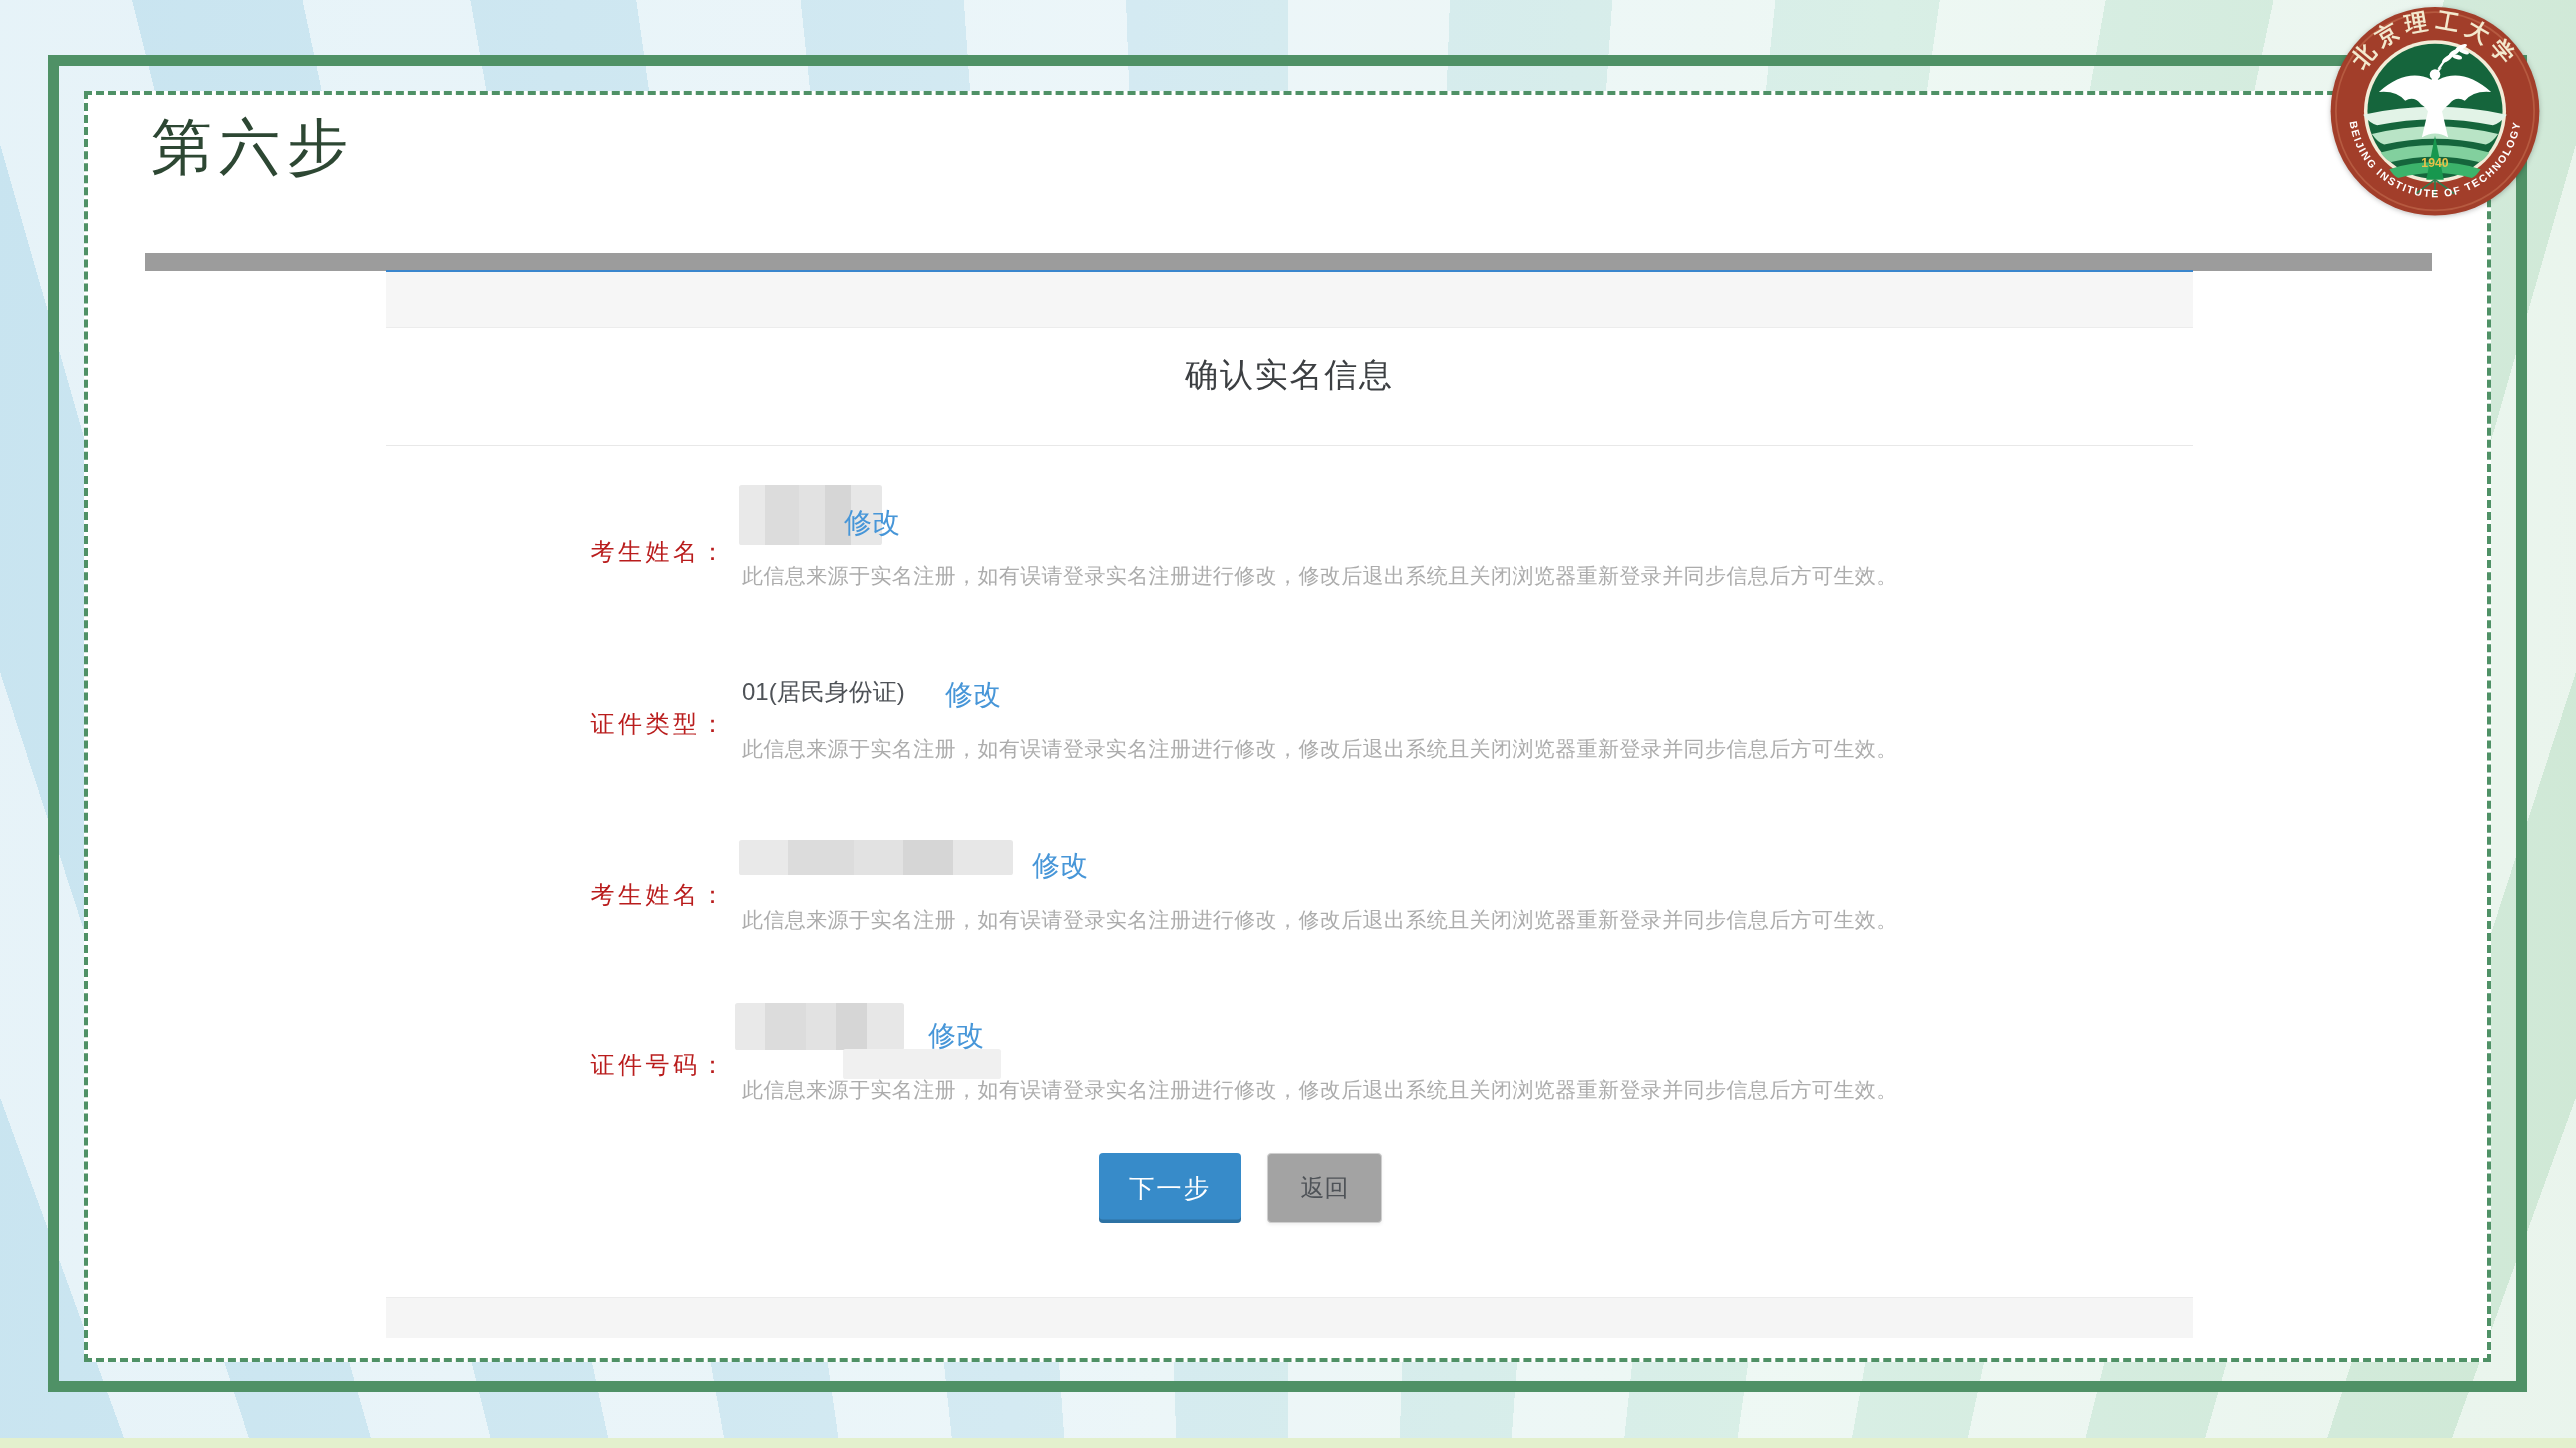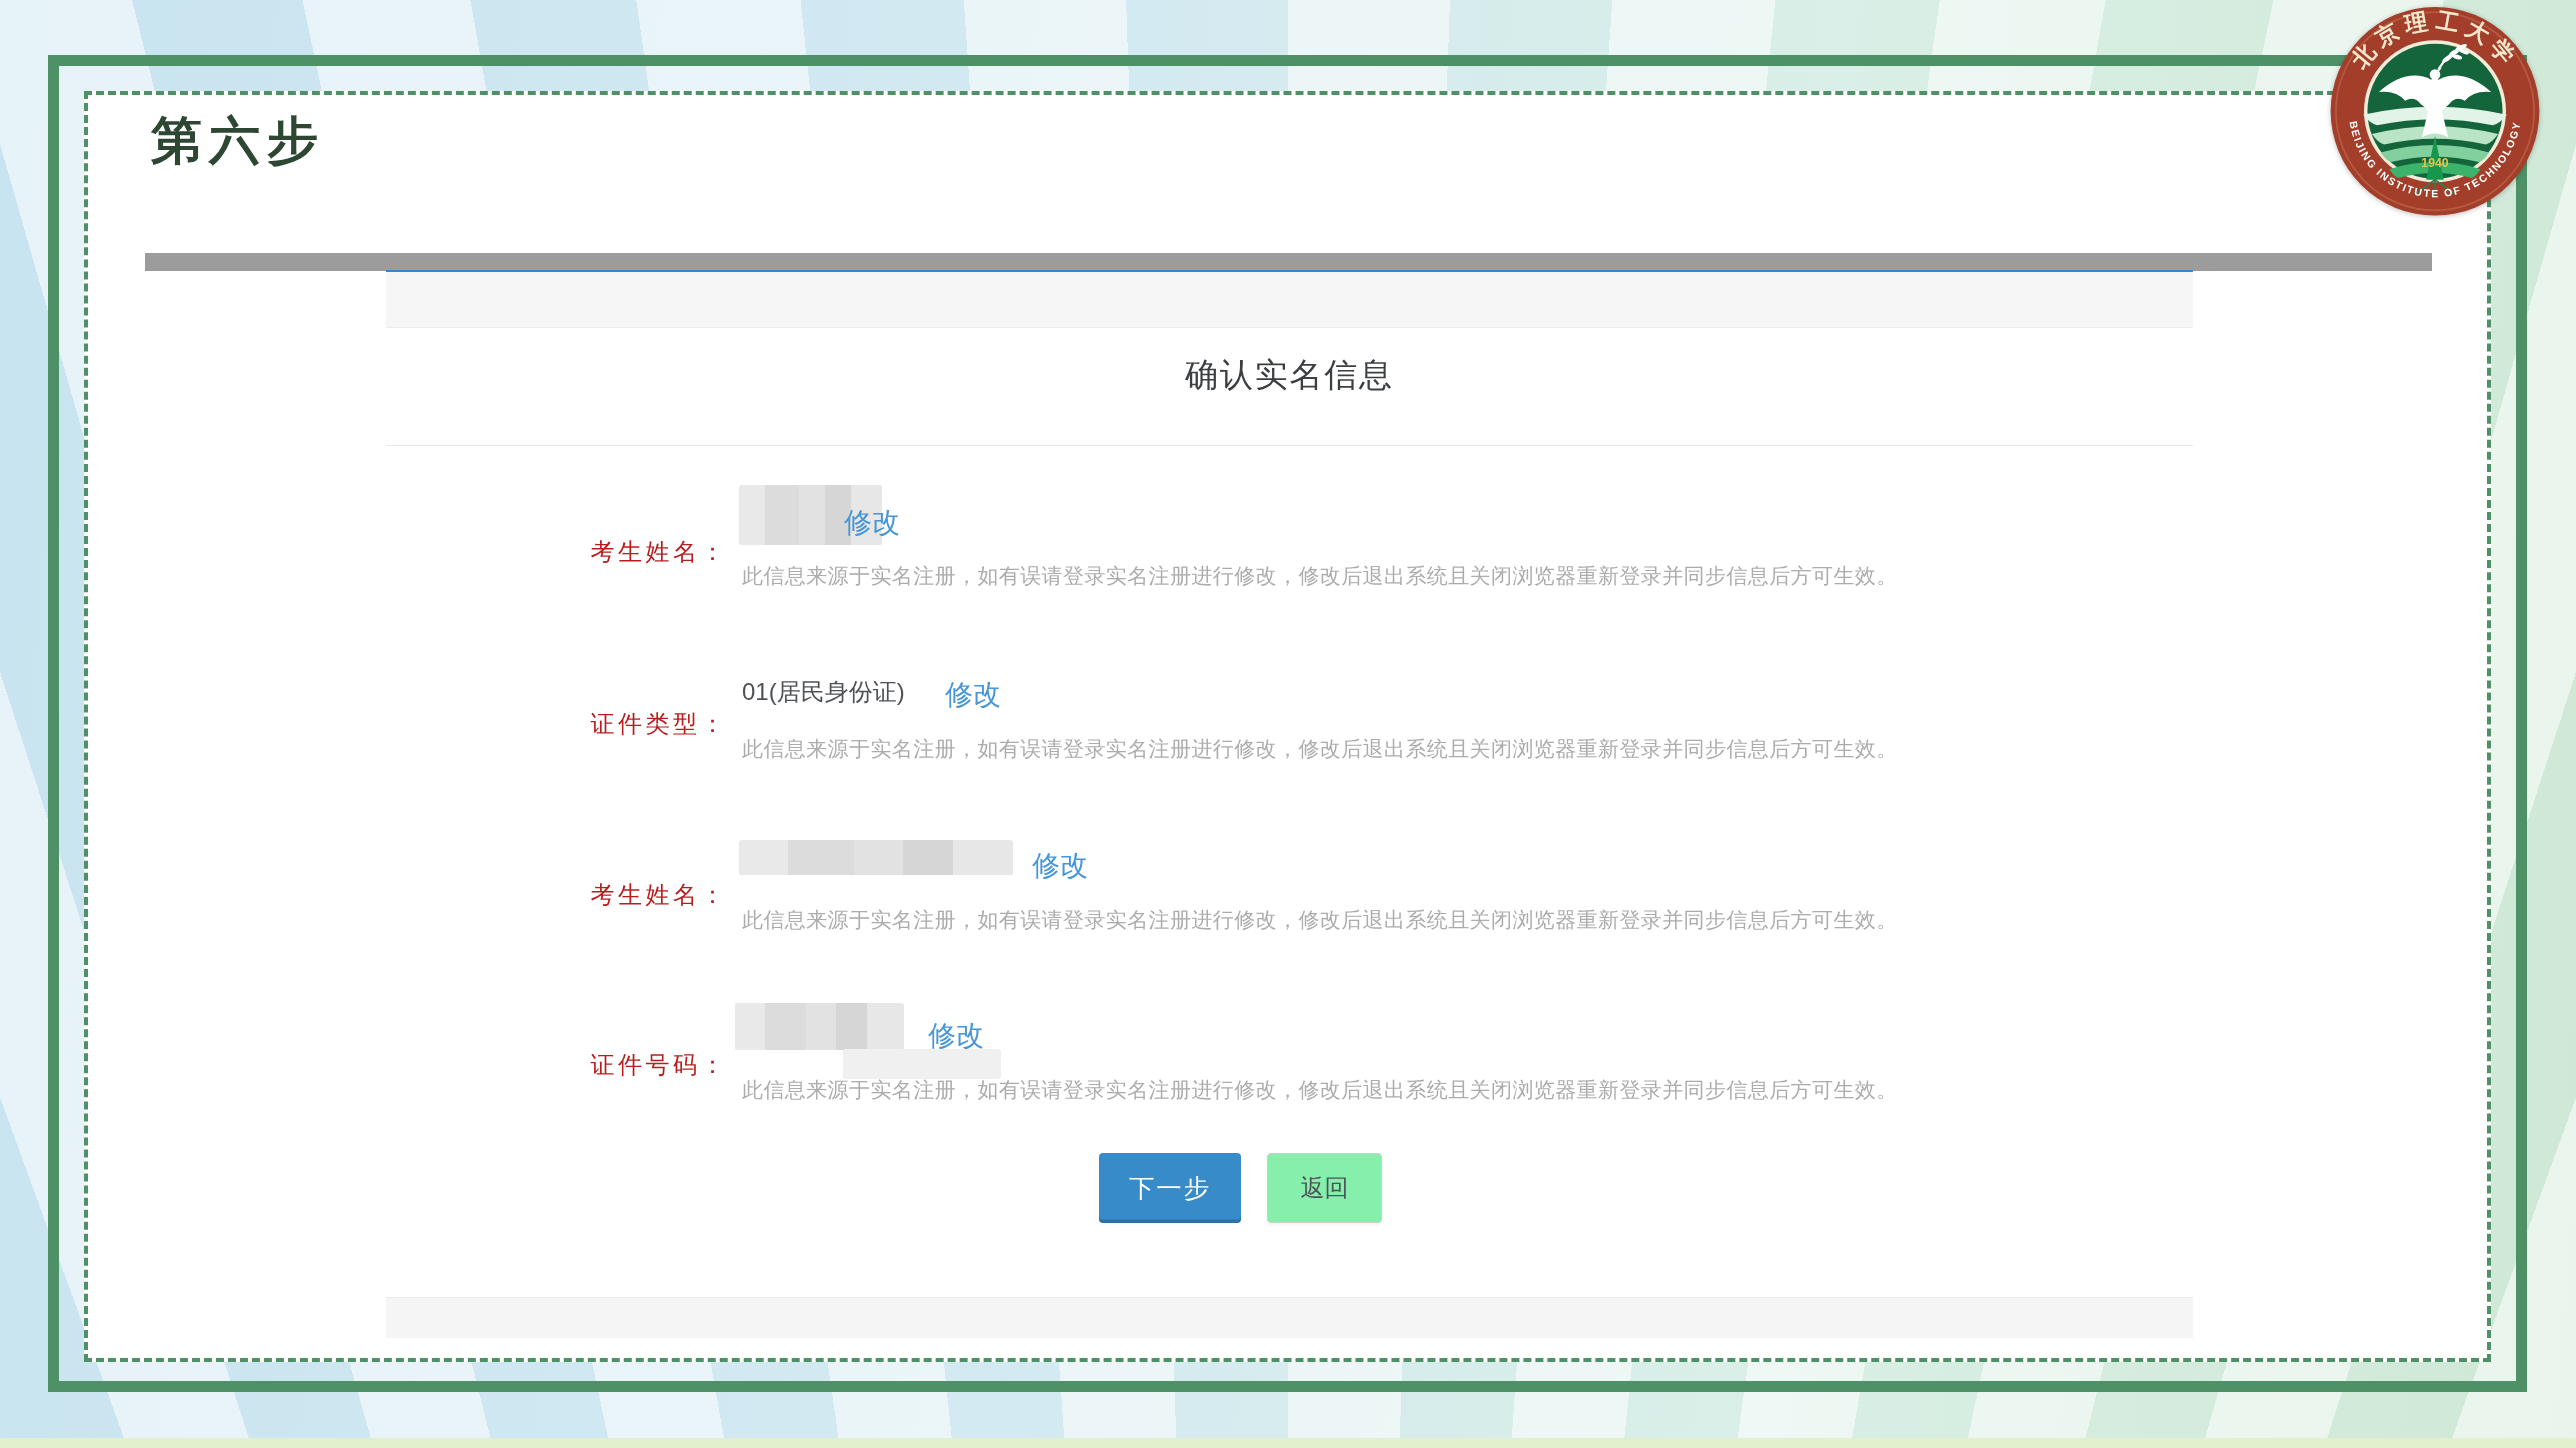--- a/index.html
+++ b/index.html
@@ -26,21 +26,21 @@
     border:11.4px solid #4f9166;
   }
   .slide-inner {
     position:absolute; left:84px; top:91px; width:2407px; height:1271px;
     background:#ffffff;
     border:4.4px dashed #4f9166;
   }
 
   .step-title {
     position:absolute; left:151px; top:107px;
-    font-size:51px; font-weight:bold; color:#2d4733; letter-spacing:7px;
+    font-size:61px; font-weight:normal; color:#2d4733; letter-spacing:7px;
   }
 
   
   .gray-bar  { position:absolute; left:145px; top:253px; width:2287px; height:17.6px; background:#9c9c9c; }
   .blue-bar  { position:absolute; left:386px; top:270px; width:1807px; height:13px; background:#3a86cd; }
 
   
   .panel {
     position:absolute; left:386px; top:272px; width:1807px; height:1066px;
     background:#ffffff;
@@ -84,21 +84,21 @@
   .btn-row { position:absolute; top:881px; left:0; right:0; height:70px; }
   .btn {
     position:absolute; top:0; height:70px; display:inline-flex;
     align-items:center; justify-content:center; border-radius:4px; cursor:pointer;
   }
   .btn-next {
     left:713px; width:142px; background:#378bc9; color:#fff; font-size:25.5px;
     box-shadow:inset 0 -3.5px 0 rgba(0,0,0,.18); letter-spacing:1.8px;
   }
   .btn-back {
-    left:881px; width:115px; background:#86efac; border:1.8px solid #cfcfcf;
+    left:881px; width:115px; background:#a3a3a3; border:1.8px solid #cfcfcf;
     color:#4e5257; font-size:24px; box-shadow:0 1.8px 3.5px rgba(0,0,0,.06);
   }
 
   
   .logo { position:absolute; left:2328px; top:3.5px; width:214px; height:218px;
     filter:drop-shadow(0 1.8px 2.6px rgba(0,0,0,.25)); }
 </style>
 </head>
 <body>
 

